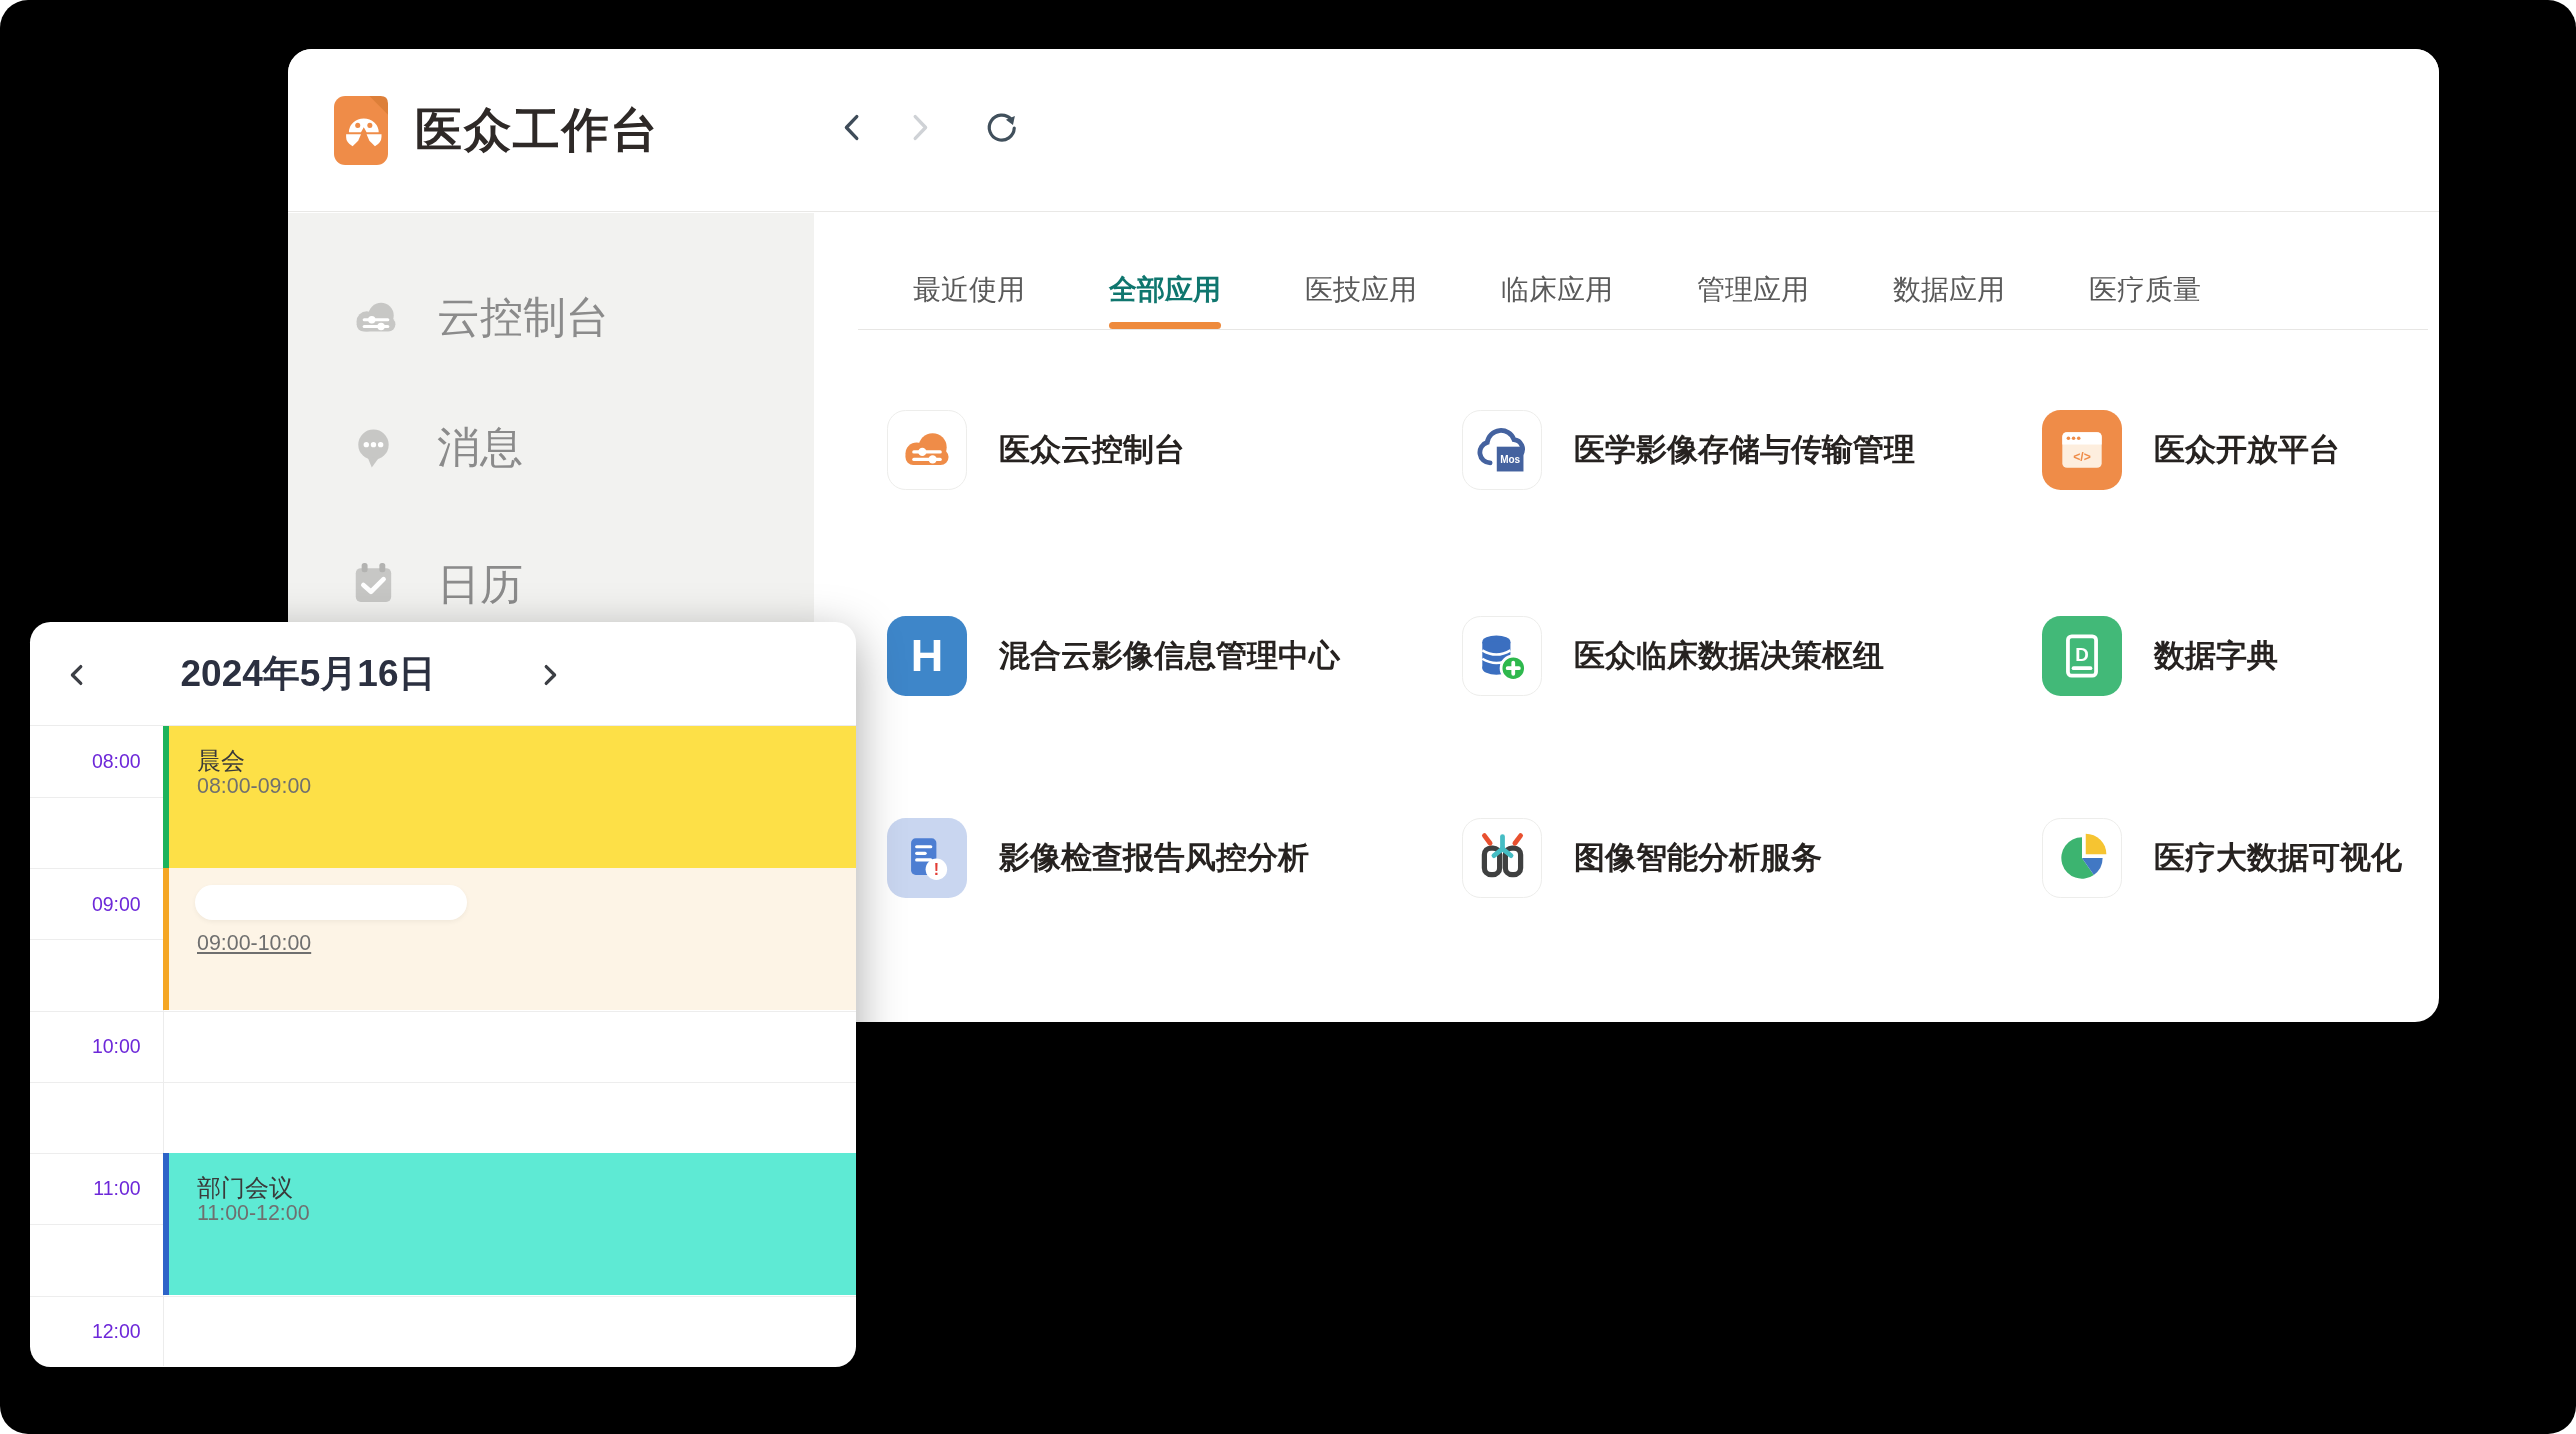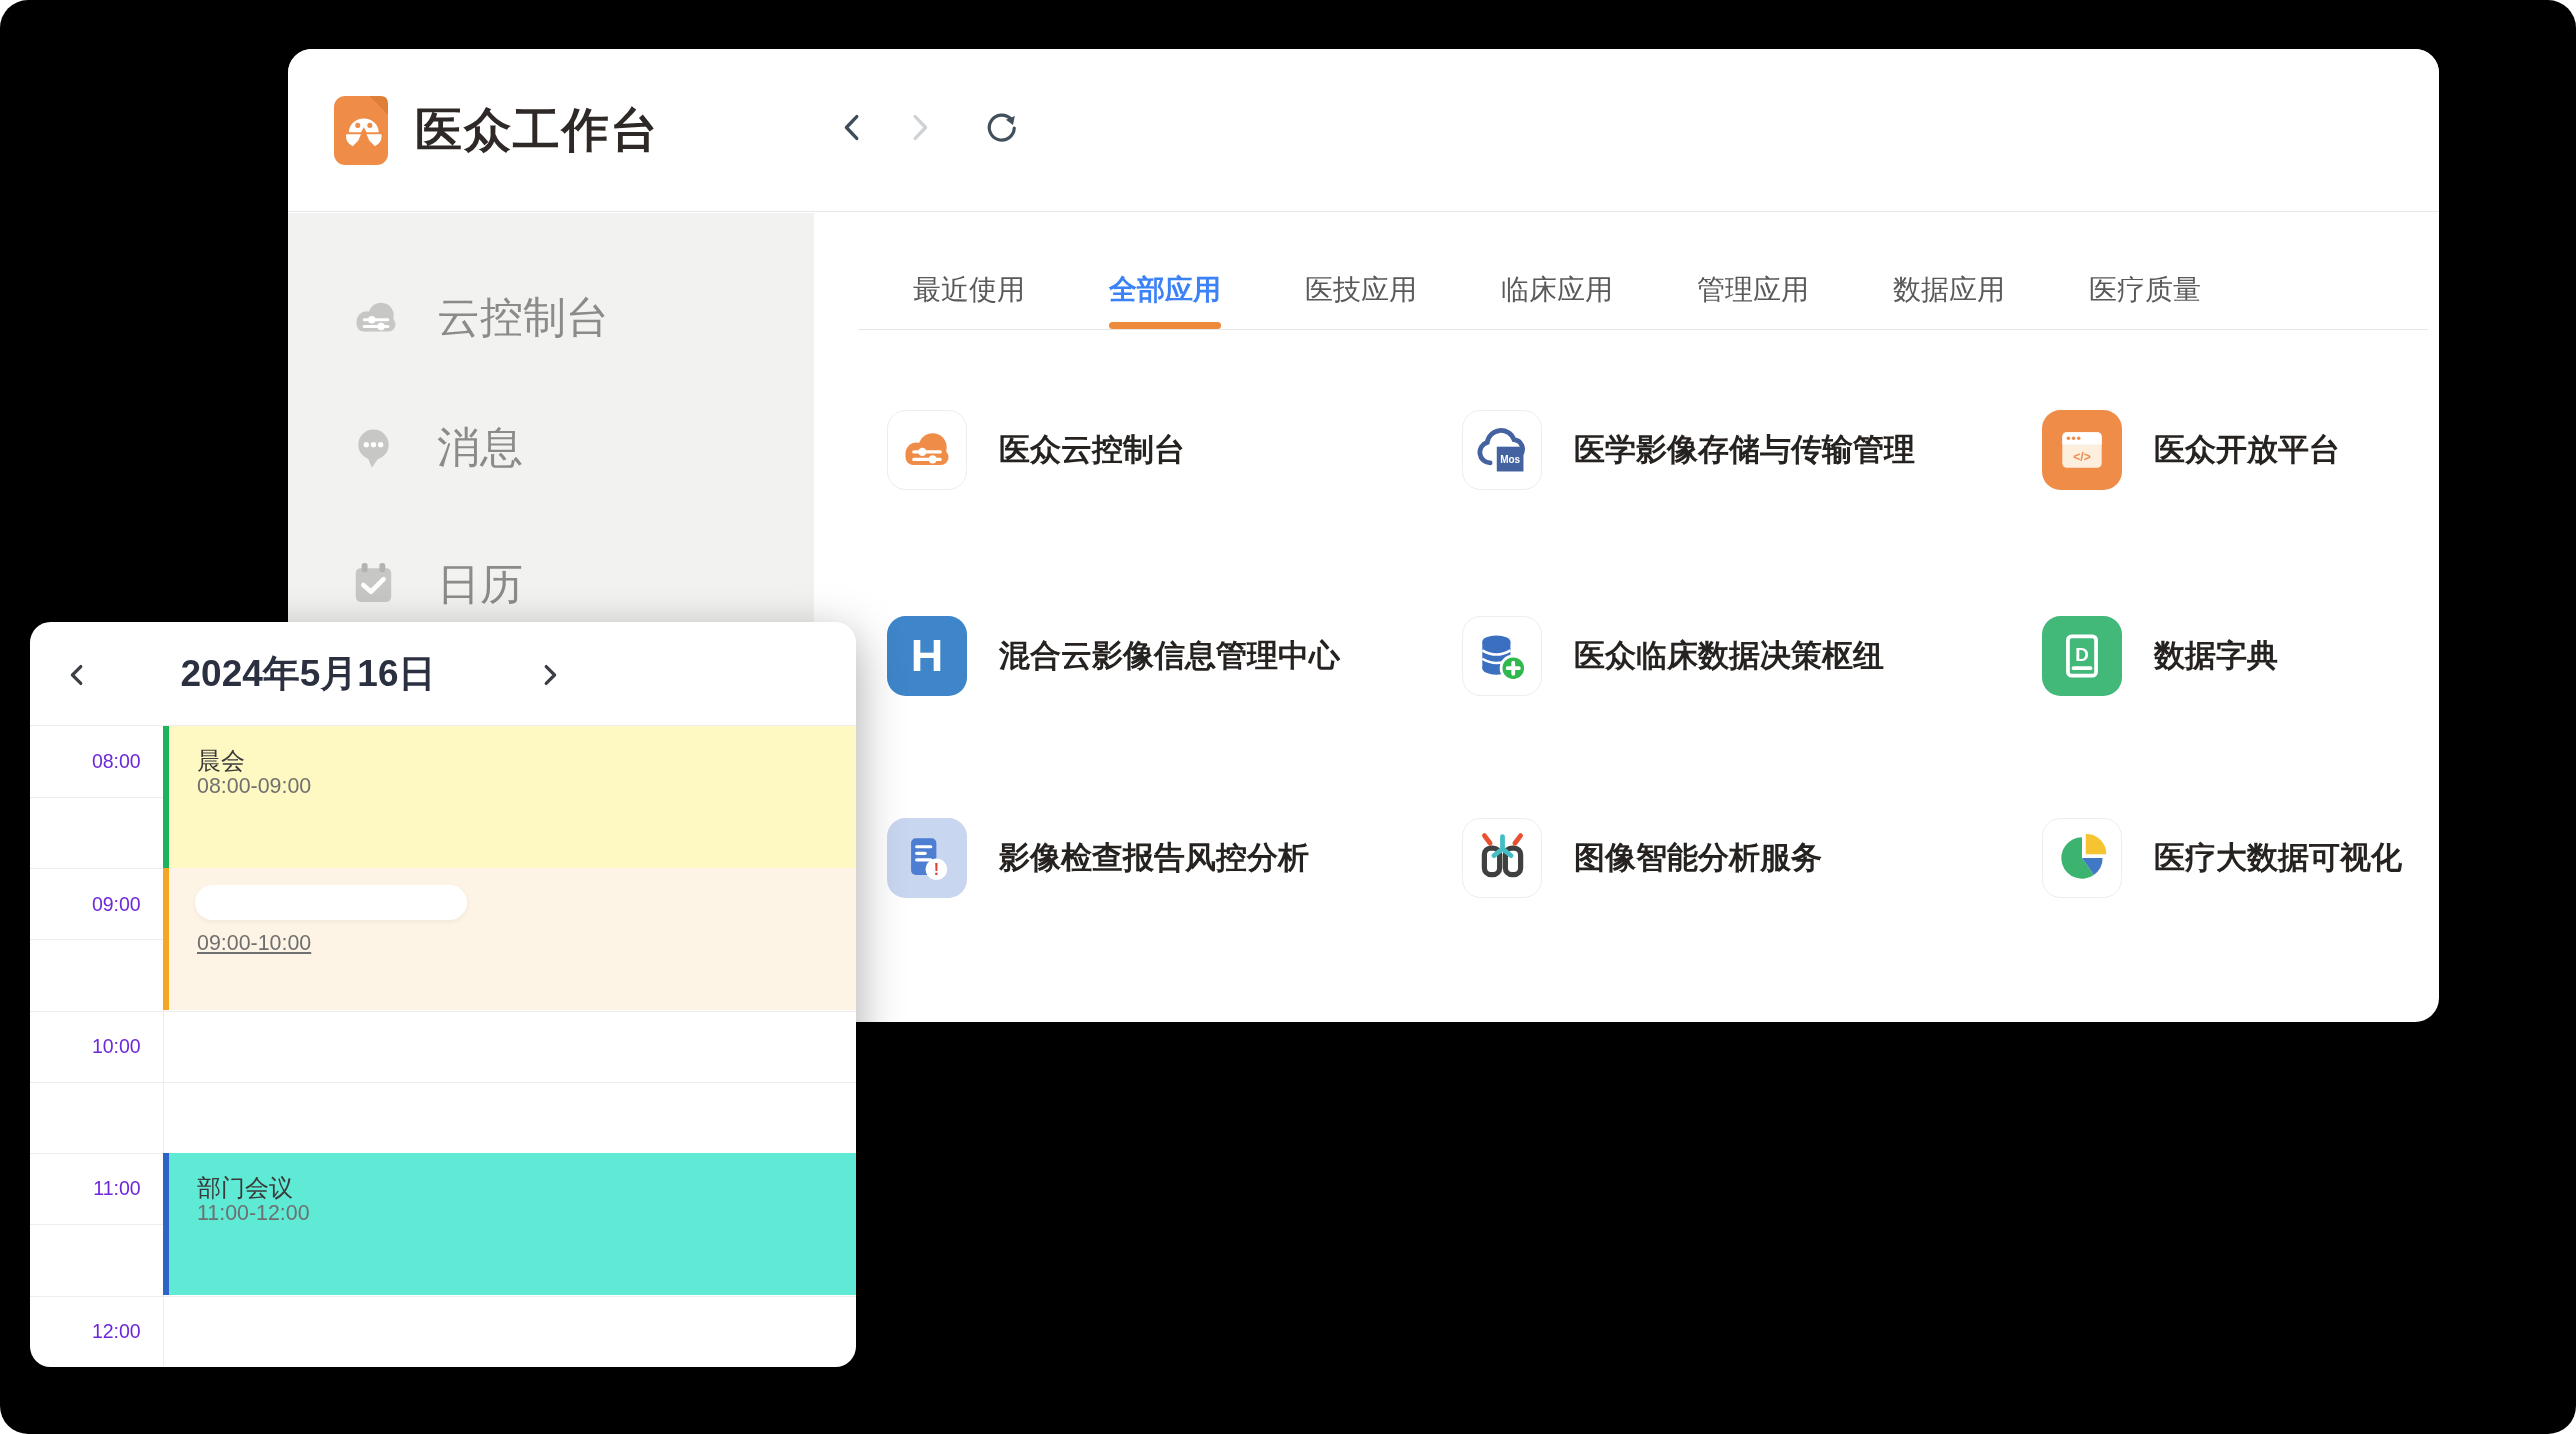--- a/index.html
+++ b/index.html
@@ -20,21 +20,21 @@
 
   
   .sidebar{position:absolute;left:0;top:164px;width:526px;height:810px;background:#f2f2f0;border-bottom-left-radius:24px;}
   .side-item{position:absolute;left:61px;height:60px;display:flex;align-items:center;gap:34px;cursor:pointer;}
   .side-item .s-icon{width:54px;height:54px;}
   .side-label{font-size:43px;color:#8b8b8b;white-space:nowrap;}
 
   
   .tabs{position:absolute;left:615px;top:223px;display:flex;gap:74px;}
   .tab{font-size:28px;line-height:35px;color:#595959;white-space:nowrap;cursor:pointer;margin-left:10px;}
-  .tab.active{color:#3b82f6;font-weight:bold;}
+  .tab.active{color:#0f766e;font-weight:bold;}
   .tab.active::after{content:"";display:block;height:6.5px;border-radius:3.7px;background:#ee8a3c;margin-top:15px;width:100%;}
   .tab-divider{position:absolute;left:570px;top:280px;width:1570px;height:0.9px;background:#e7e6e4;}
 
   
   .app-cell{position:absolute;display:flex;align-items:center;gap:32px;cursor:pointer;}
   .app-icon{width:80px;height:80px;border-radius:18.6px;flex:0 0 auto;display:flex;align-items:center;justify-content:center;}
   .app-icon.boxed{background:#fff;border:0.9px solid #ededeb;}
   .app-icon.orange-bg{background:#ef8c48;}
   .app-icon.blue-bg{background:#3e86c9;}
   .app-icon.green-bg{background:#42b978;}
@@ -49,21 +49,21 @@
   .cal-prev{left:27px;}
   .cal-next{left:498px;}
   .cal-date{position:absolute;left:278px;top:0;height:104px;transform:translateX(-50%);display:flex;align-items:center;font-size:37px;font-weight:600;color:#2b3040;white-space:nowrap;}
   .cal-body{position:absolute;left:0;top:104px;width:100%;height:640px;}
   .cal-line{position:absolute;left:0;width:100%;height:0.9px;background:#ededed;}
   .gutter-border{position:absolute;left:133px;top:0;width:0.9px;height:100%;background:#ececec;}
   .time-label{position:absolute;left:0;width:133px;text-align:right;padding-right:22.3px;font-size:19.5px;color:#6d28d9;}
   .cal-event{position:absolute;left:133px;width:693px;height:142px;}
   .cal-event .ev-title{position:absolute;left:28px;top:18.6px;font-size:24px;color:#3a3a3a;font-weight:500;}
   .cal-event .ev-time{position:absolute;left:28px;top:48px;font-size:21.4px;color:#6f6f6f;}
-  .ev-green{top:0;background:#fef9c3;border-left:6.5px solid #1db35c;}
+  .ev-green{top:0;background:#fde047;border-left:6.5px solid #1db35c;}
   .ev-orange{top:142px;background:#fdf4e6;border-left:6.5px solid #f5a623;}
   .ev-blue{top:427px;background:#5eead4;border-left:6.5px solid #2d63c8;}
   .ev-pill{position:absolute;left:26px;top:17px;width:272px;height:35px;background:#fff;border-radius:17.7px;box-shadow:0 1.9px 5.6px rgba(0,0,0,.05);}
   .ev-orange .ev-time{top:63px;text-decoration:underline;}
 </style>
 </head>
 <body>
 
 <div class="canvas">
 

